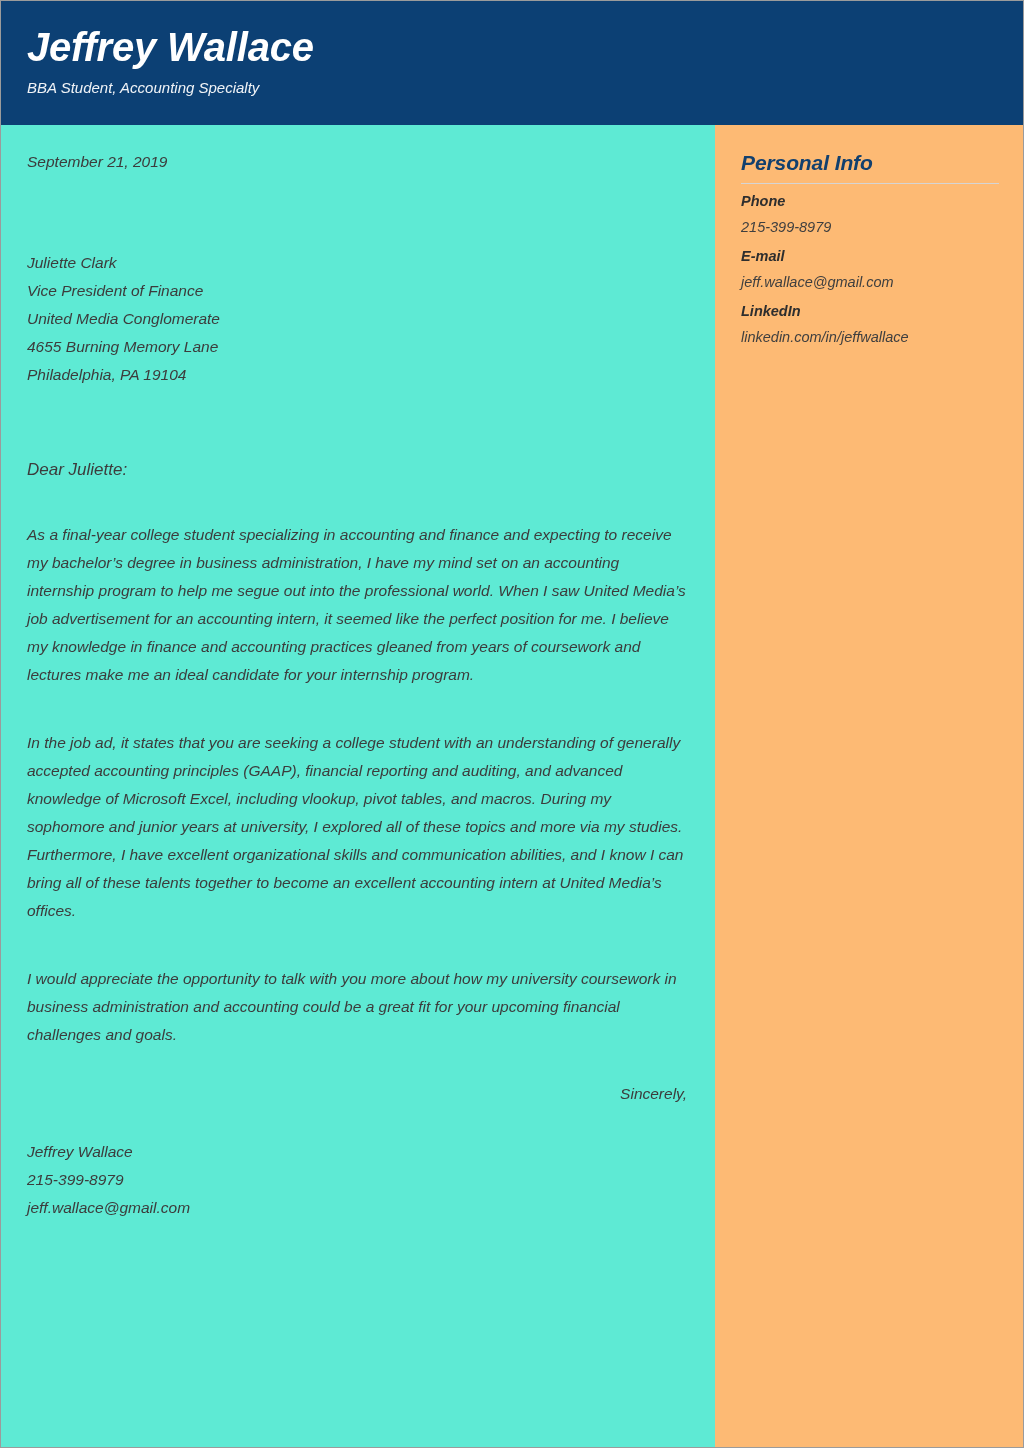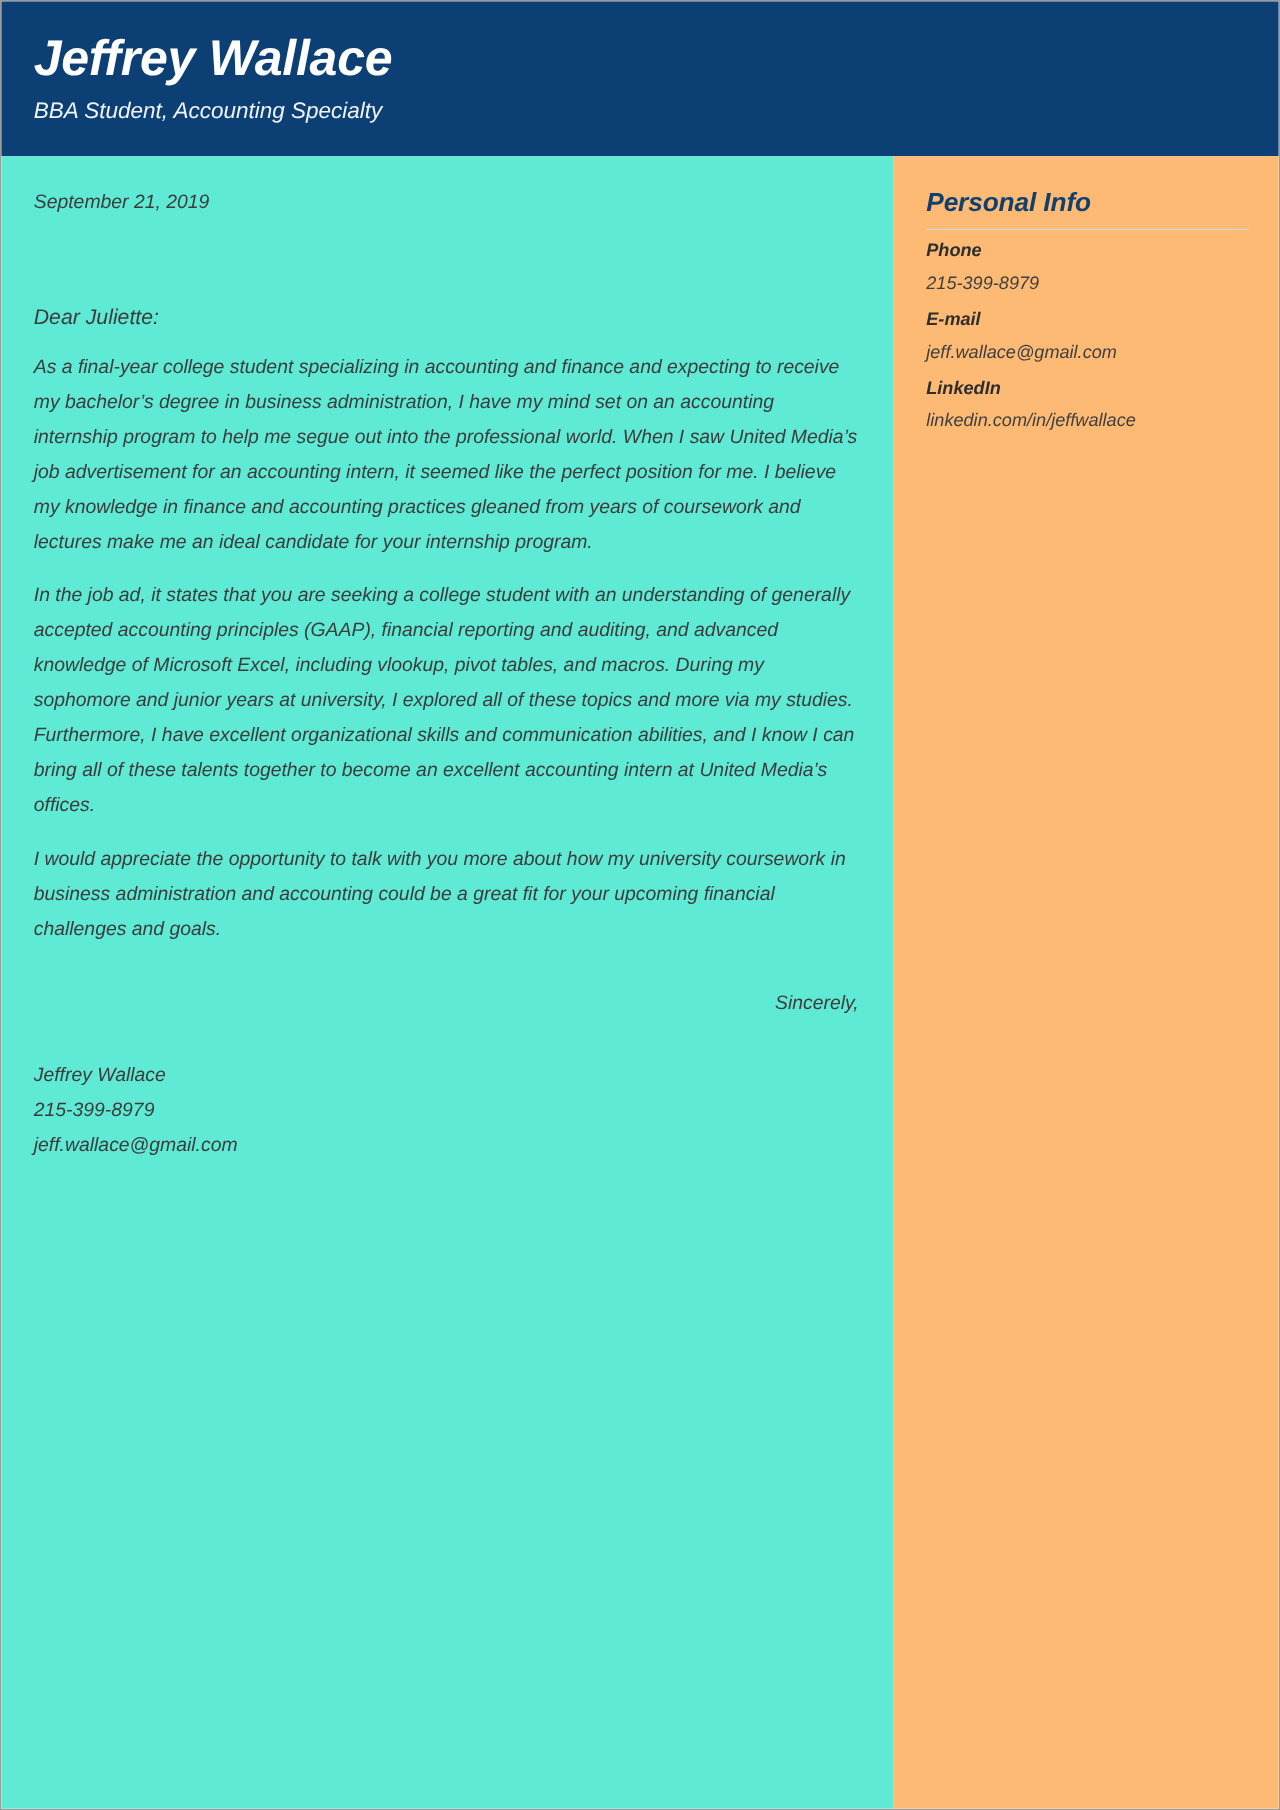--- a/index.html
+++ b/index.html
@@ -36,21 +36,21 @@
   }
   .header-name {
     font-size: 40px;
     font-weight: bold;
     color: #ffffff;
     line-height: 48px;
     letter-spacing: -0.2px;
     white-space: nowrap;
   }
   .header-title {
-    font-size: 18px;
+    font-size: 15px;
     font-weight: normal;
     color: #f0f3f7;
     line-height: 30px;
     margin-top: 2px;
     white-space: nowrap;
   }
 
   
   .body-area {
     position: absolute;
@@ -99,21 +99,21 @@
   }
 
   .salutation {
     margin-top: 70px;
     font-size: 17px;
     color: #3c3c3c;
     line-height: 22px;
   }
 
   .para {
-    margin-top: 15px;
+    margin-top: 40px;
     font-size: 15.5px;
     color: #3c3c3c;
     line-height: 28px;
     text-align: left;
   }
 
   .closing {
     margin-top: 34px;
     font-size: 15.5px;
     color: #3c3c3c;
@@ -171,20 +171,27 @@
     <div class="header-name">Jeffrey Wallace</div>
     <div class="header-title">BBA Student, Accounting Specialty</div>
   </div>
 
   <div class="body-area">
 
     <div class="main-col">
 
       <div class="letter-date">September 21, 2019</div>
 
+      <div class="recipient">
+        <div class="recipient-line">Juliette Clark</div>
+        <div class="recipient-line">Vice President of Finance</div>
+        <div class="recipient-line">United Media Conglomerate</div>
+        <div class="recipient-line">4655 Burning Memory Lane</div>
+        <div class="recipient-line">Philadelphia, PA 19104</div>
+      </div>
 
       <div class="salutation">Dear Juliette:</div>
 
       <div class="para">As a final-year college student specializing in accounting and finance and expecting to receive my bachelor’s degree in business administration, I have my mind set on an accounting internship program to help me segue out into the professional world. When I saw United Media’s job advertisement for an accounting intern, it seemed like the perfect position for me. I believe my knowledge in finance and accounting practices gleaned from years of coursework and lectures make me an ideal candidate for your internship program.</div>
       <div class="para">In the job ad, it states that you are seeking a college student with an understanding of generally accepted accounting principles (GAAP), financial reporting and auditing, and advanced knowledge of Microsoft Excel, including vlookup, pivot tables, and macros. During my sophomore and junior years at university, I explored all of these topics and more via my studies. Furthermore, I have excellent organizational skills and communication abilities, and I know I can bring all of these talents together to become an excellent accounting intern at United Media’s offices.</div>
       <div class="para">I would appreciate the opportunity to talk with you more about how my university coursework in business administration and accounting could be a great fit for your upcoming financial challenges and goals.</div>
 
       <div class="closing">Sincerely,</div>
 
       <div class="signature">

